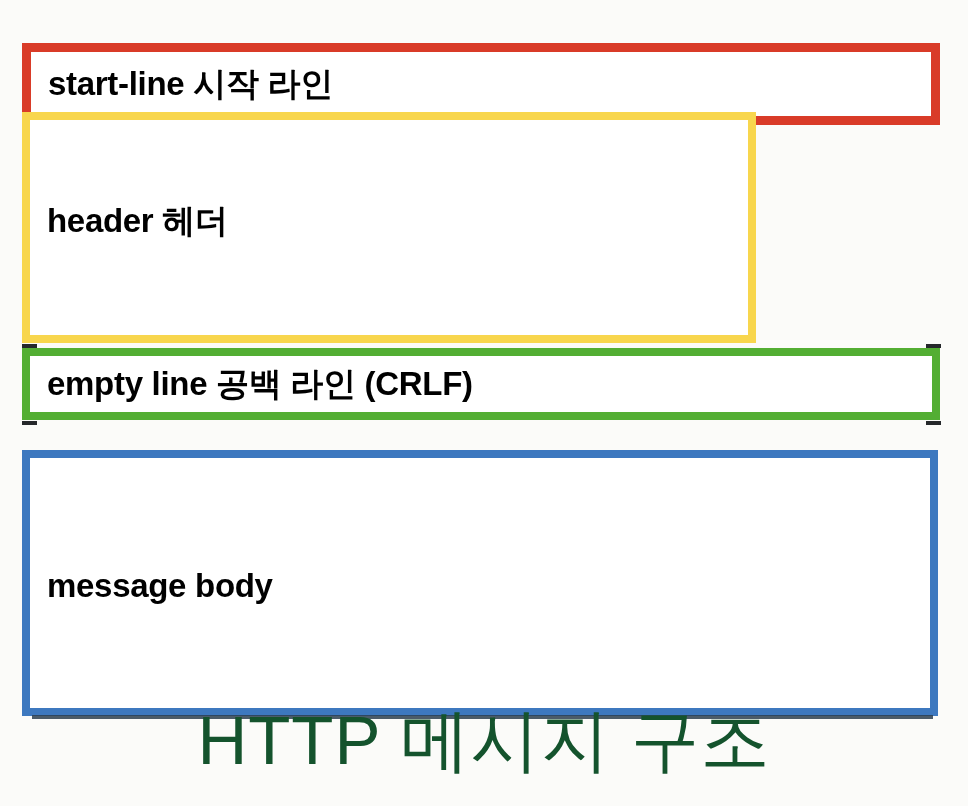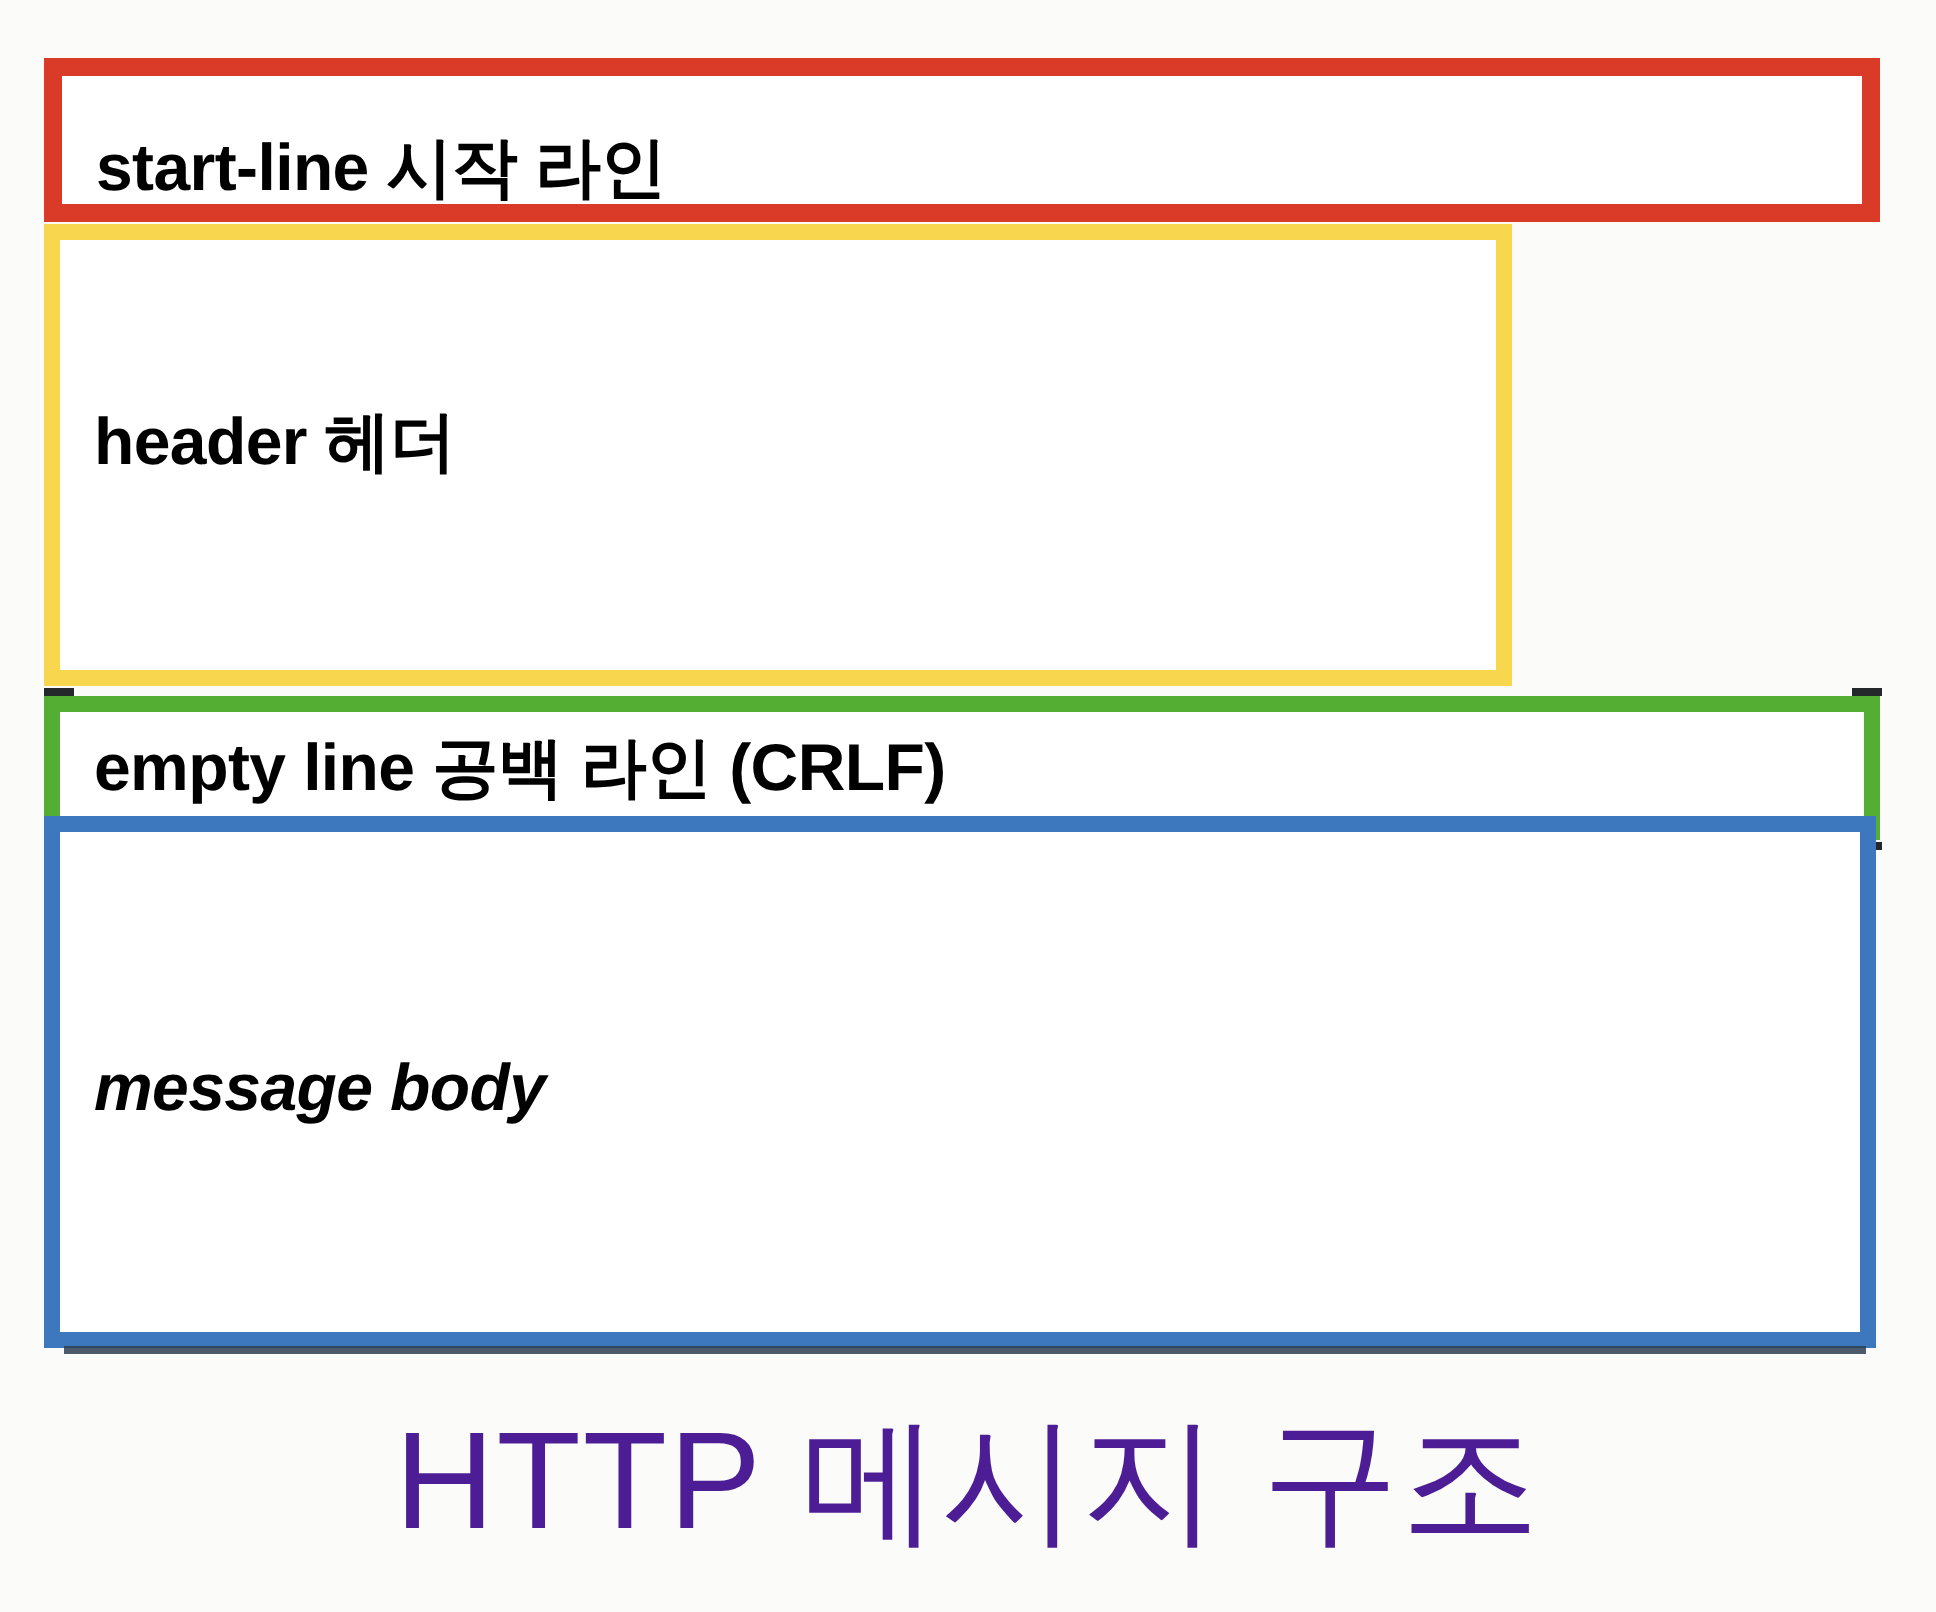--- a/index.html
+++ b/index.html
@@ -38,25 +38,24 @@
     color: #000000;
     letter-spacing: -0.3px;
     white-space: nowrap;
     line-height: 1.1;
     padding-left: 17px;
   }
 
   
   #box-start-line {
     left: 22px;
-    top: 29px;
+    top: 43px;
     width: 918px;
     height: 82px;
     border: 9px solid #d93b28;
-    align-items: flex-end;
   }
 
   #box-header {
     left: 22px;
     top: 112px;
     width: 734px;
     height: 231px;
     border: 8px solid #f8d64d;
   }
   #box-header .msg-label {
@@ -67,25 +66,24 @@
   #box-empty-line {
     left: 22px;
     top: 348px;
     width: 918px;
     height: 72px;
     border: 8px solid #53ae33;
   }
 
   #box-message-body {
     left: 22px;
-    top: 408px;
+    top: 450px;
     width: 916px;
     height: 266px;
     border: 8px solid #3d78bf;
-    font-style: italic;
   }
   #box-message-body .msg-label {
     align-self: flex-start;
     margin-top: 110px;
   }
 
   
   #box-message-body::after {
     content: "";
     position: absolute;
@@ -108,21 +106,21 @@
   .corner-mark.right { left: 926px; }
 
   #caption {
     position: absolute;
     left: 0;
     top: 706px;
     width: 968px;
     text-align: center;
     font-size: 69px;
     font-weight: normal;
-    color: #4c1d95;
+    color: #14532d;
     letter-spacing: 1px;
     line-height: 1;
     white-space: nowrap;
   }
 </style>
 </head>
 <body>
 
 <div id="canvas">
 

